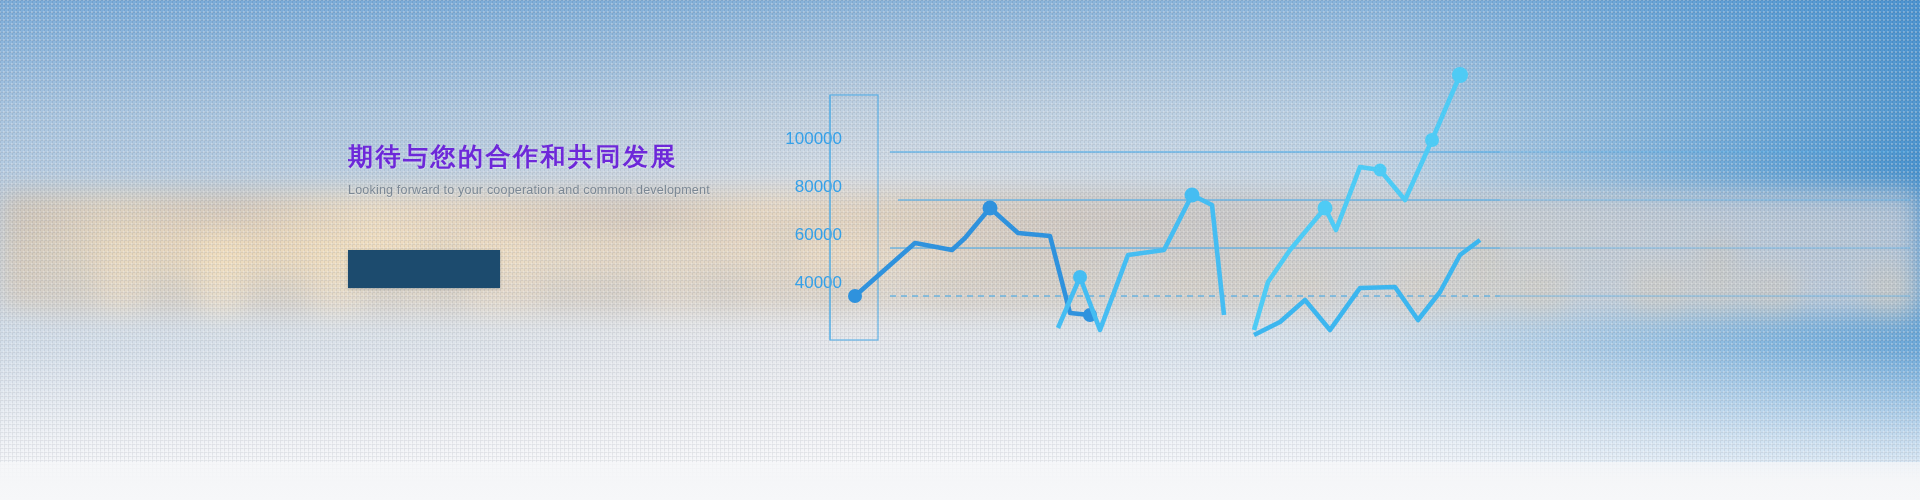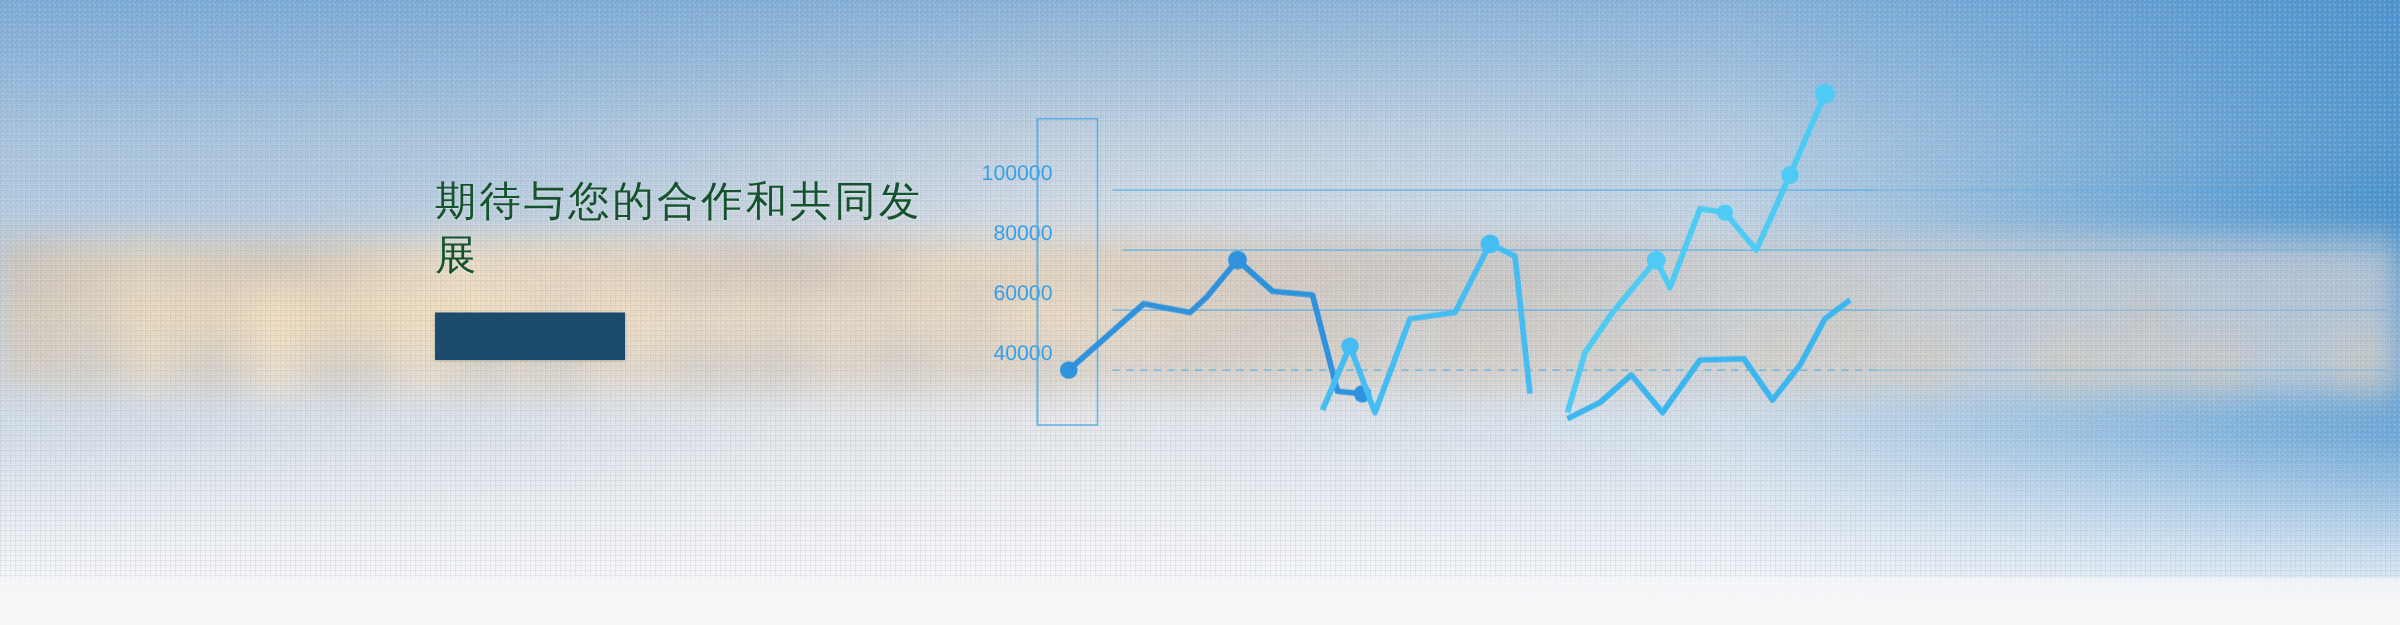--- a/index.html
+++ b/index.html
@@ -98,22 +98,22 @@
   .textblock {
     position:absolute; left:348px; top:118px; width:420px;
   }
   .headline {
     font-size:42px; letter-spacing:5px; font-weight:400;
     color:#1e4f74; line-height:1.25;
     text-shadow:0 1px 2px rgba(255,255,255,0.45);
   }
   .subline {
     margin-top:22px;
-    font-size:33px; letter-spacing:2.5px; font-weight:400;
-    color:#14532d; line-height:1.3;
+    font-size:25px; letter-spacing:2.5px; font-weight:700;
+    color:#6d28d9; line-height:1.3;
     text-shadow:0 1px 2px rgba(255,255,255,0.4);
   }
   .engline {
     margin-top:10px;
     font-size:12.5px; letter-spacing:0.2px; font-weight:400;
     color:#7a8794;
     text-shadow:0 1px 1px rgba(255,255,255,0.45);
   }
   .cta {
     position:absolute; left:348px; top:250px;
@@ -232,17 +232,18 @@
       </g>
 
       <g>
         <polyline fill="none" stroke="#3cb6ef" stroke-width="4.6" stroke-linejoin="round" points="494,335 520,322 545,300 570,330 600,288 635,287 658,320 680,292 700,255 720,240"></polyline>
       </g>
     </svg>
   </div>
 
   <div class="textblock">
     <div class="subline">期待与您的合作和共同发展</div>
+    <div class="engline">Looking forward to your cooperation and common development</div>
   </div>
 
   <button class="cta"></button>
 
 </div>
 
 </body></html>

